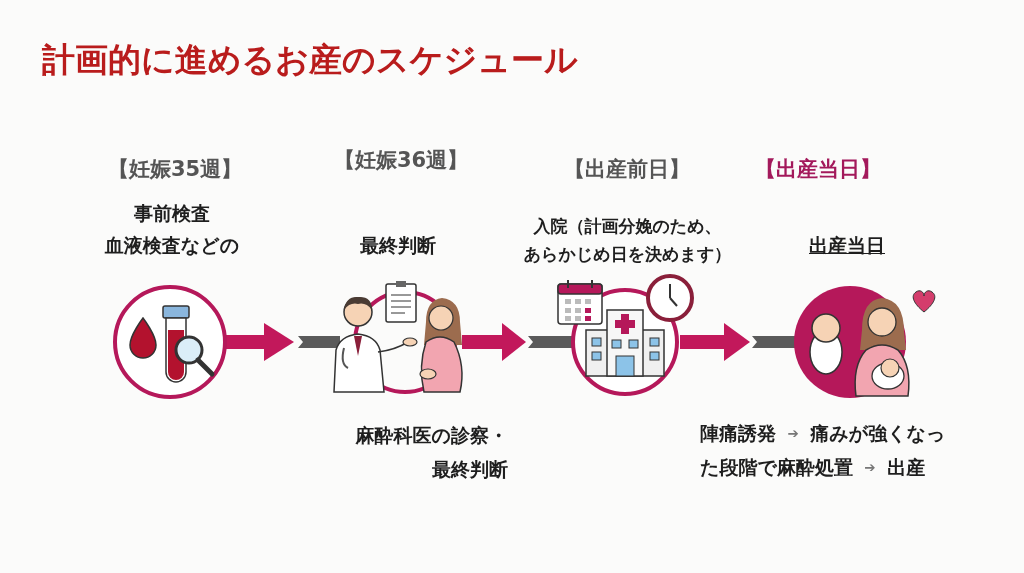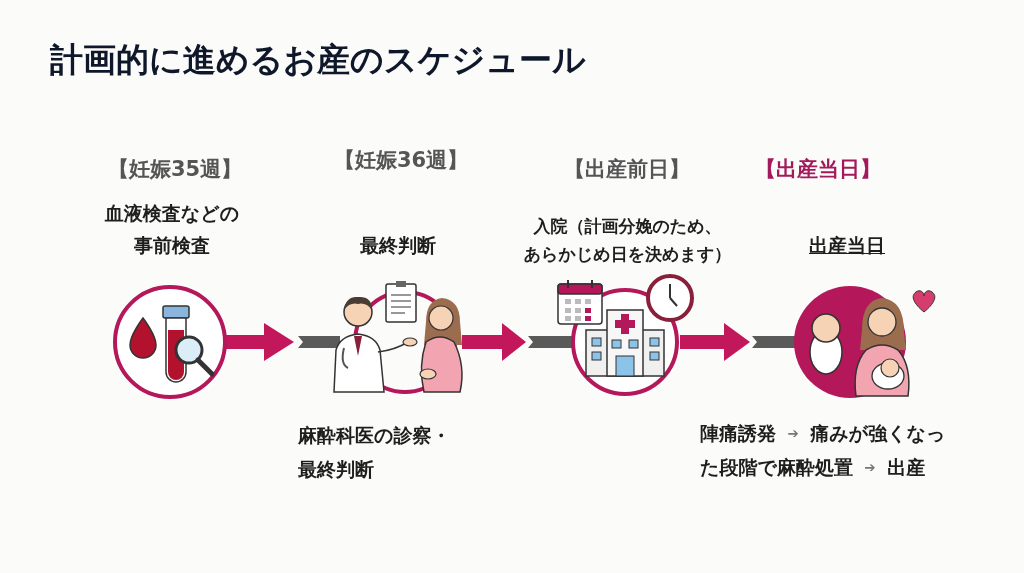--- a/index.html
+++ b/index.html
@@ -4,55 +4,55 @@
 <style>
   html, body { margin:0; padding:0; }
   body {
     width:1024px; height:573px; overflow:hidden;
     background:#fbfbfa;
     font-family:"DejaVu Sans", sans-serif;
     position:relative;
     color:#222;
   }
   .title {
-    position:absolute; left:50px; top:38px;
-    font-size:33px; font-weight:bold; color:#0f172a;
+    position:absolute; left:42px; top:38px;
+    font-size:33px; font-weight:bold; color:#b91c1c;
     letter-spacing:0px;
   }
   .step-head {
     position:absolute; width:240px; text-align:center;
     font-size:21px; font-weight:bold; color:#555;
   }
   .step-head.accent { color:#a3195b; }
   .step-desc {
     position:absolute; width:260px; text-align:center;
     font-size:19px; font-weight:bold; color:#1e1e1e; line-height:32px;
   }
   .step-desc.small { font-size:17px; line-height:28px;margin-top:12px; }
   .step-note {
-    position:absolute; text-align:left;
+    position:absolute; text-align:right;
     font-size:19px; font-weight:bold; color:#1e1e1e; line-height:34px;
   }
   .step-note.left { text-align:left;font-family:Liberation Mono, monospace; }
   .arrow-glyph { color:#777; }
   svg.flow { position:absolute; left:0; top:0; }
 </style>
 </head>
 <body>
 
 <div class="title">計画的に進めるお産のスケジュール</div>
 
 <div class="step-head" style="left:55px; top:155px;text-align:center;">【妊娠35週】</div>
 <div class="step-head" style="left:281px; top:146px;">【妊娠36週】</div>
 <div class="step-head" style="left:507px; top:155px;">【出産前日】</div>
 <div class="step-head accent" style="left:698px; top:155px;">【出産当日】</div>
 
 <div class="step-desc" style="left:42px; top:197px;">
+  <div>事前検査</div>
   <div>血液検査などの</div>
-  <div>事前検査</div>
 </div>
 <div class="step-desc" style="left:268px; top:229px;">
   <div>最終判断</div>
 </div>
 <div class="step-desc small" style="left:490px; top:200px; width:275px;">
   <div>入院（計画分娩のため、</div>
   <div>あらかじめ日を決めます）</div>
 </div>
 <div class="step-desc" style="left:717px; top:229px;text-decoration:underline;">
   <div>出産当日</div>

